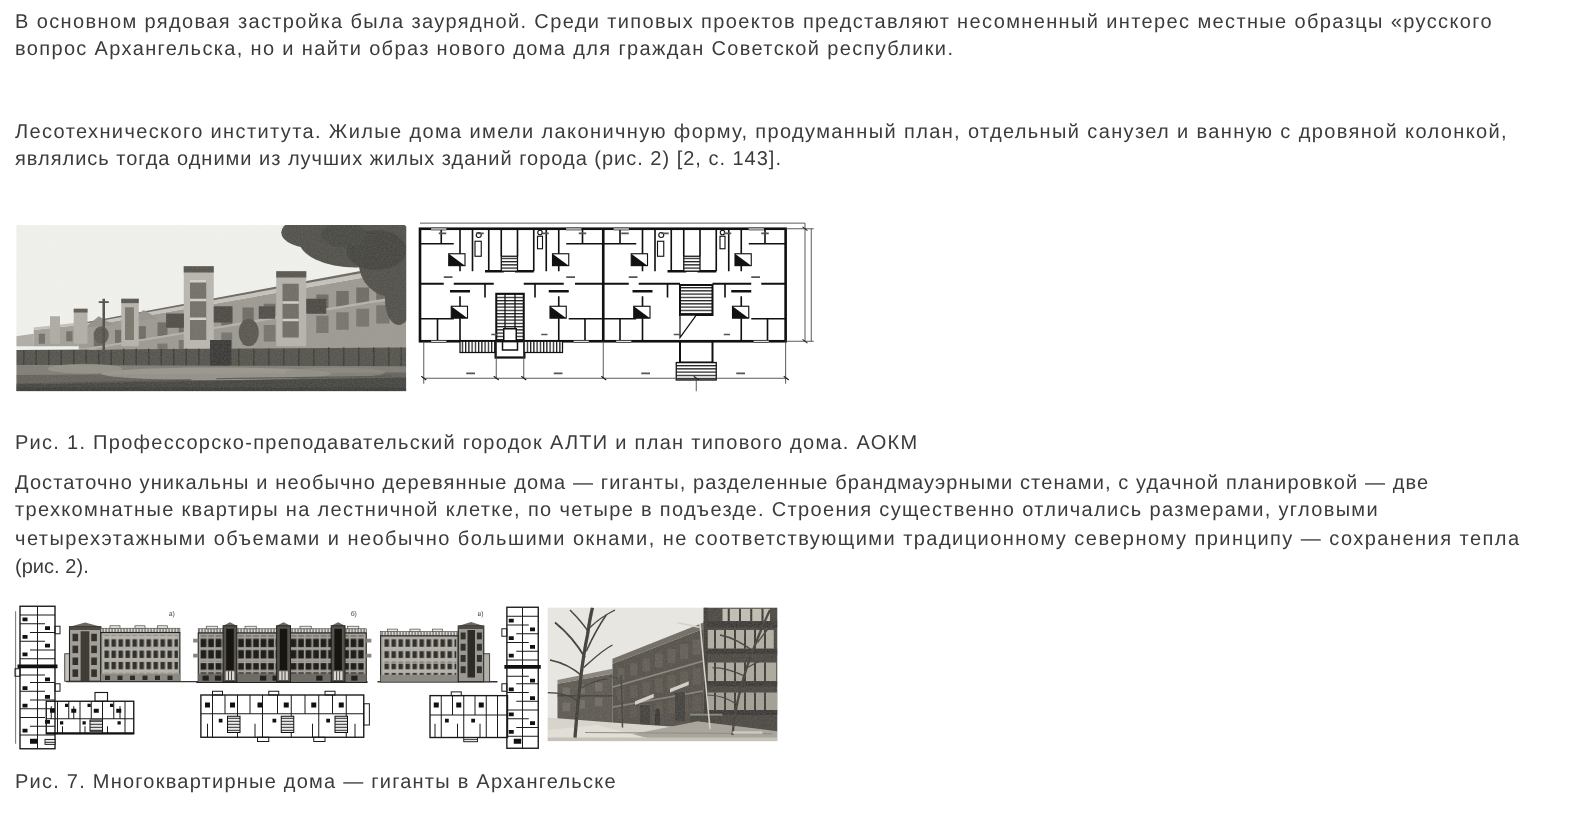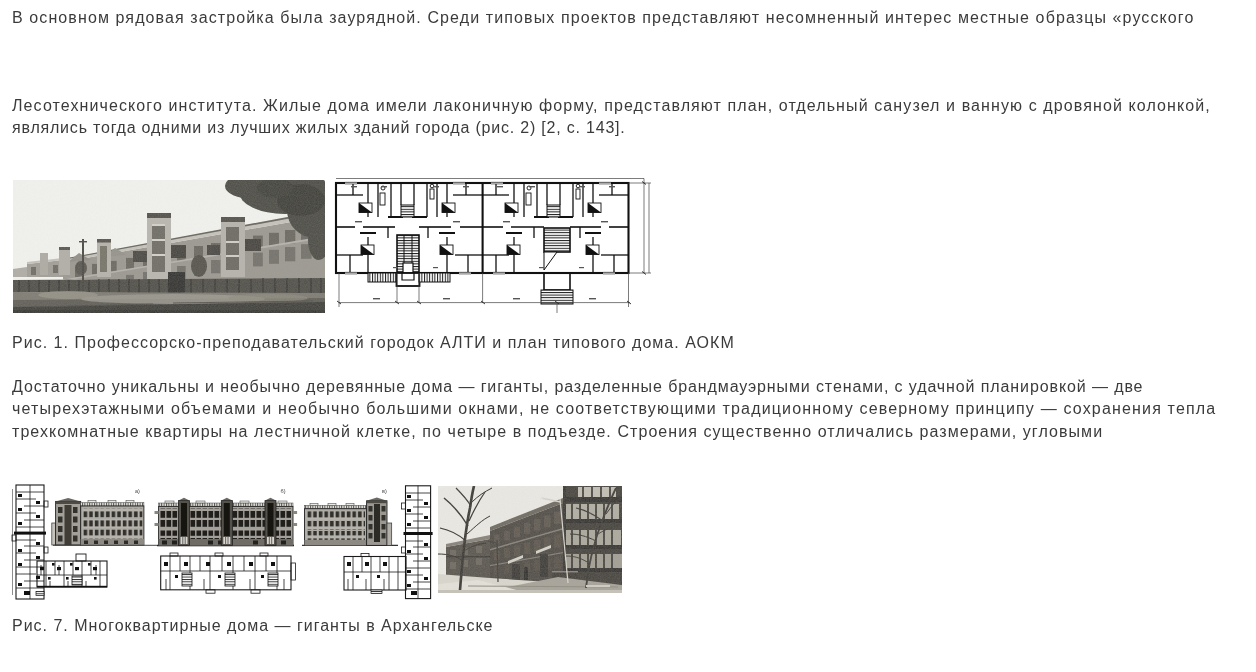--- a/index.html
+++ b/index.html
@@ -7,35 +7,37 @@
      font-family:"Liberation Sans",sans-serif;}
 .t{position:absolute;left:12px;font-size:16px;line-height:22.3px;color:#3b3b3b;white-space:nowrap;}
 .t span{display:block;}
 svg{position:absolute;display:block;}
 </style>
 </head>
 <body>
 
 <div class="t" style="top:6.5px">
 <span id="l1" style="letter-spacing:1.102px">В основном рядовая застройка была заурядной. Среди типовых проектов представляют несомненный интерес местные образцы «русского</span>
+<span id="l3" style="letter-spacing:1.082px">вопрос Архангельска, но и найти образ нового дома для граждан Советской республики.</span>
 </div>
 
 <div class="t" style="top:95px">
-<span id="l5" style="letter-spacing:1.101px">Лесотехнического института. Жилые дома имели лаконичную форму, представляют план, отдельный санузел и ванную с дровяной колонкой,</span>
+<span id="l5" style="letter-spacing:1.101px">Лесотехнического института. Жилые дома имели лаконичную форму, продуманный план, отдельный санузел и ванную с дровяной колонкой,</span>
 <span id="l6" style="letter-spacing:0.794px">являлись тогда одними из лучших жилых зданий города (рис. 2) [2, с. 143].</span>
 </div>
 
-<div class="t" style="top:332px">
+<div class="t" style="top:344px">
 <span id="l7" style="letter-spacing:1.023px">Рис. 1. Профессорско-преподавательский городок АЛТИ и план типового дома. АОКМ</span>
 </div>
 
 <div class="t" style="top:376px">
 <span id="l8" style="letter-spacing:0.892px">Достаточно уникальны и необычно деревянные дома — гиганты, разделенные брандмауэрными стенами, с удачной планировкой — две</span>
+<span id="l9" style="letter-spacing:1.068px">трехкомнатные квартиры на лестничной клетке, по четыре в подъезде. Строения существенно отличались размерами, угловыми</span>
 <span id="l10" style="letter-spacing:1.170px">четырехэтажными объемами и необычно большими окнами, не соответствующими традиционному северному принципу — сохранения тепла</span>
-<span id="l9" style="letter-spacing:1.068px">трехкомнатные квартиры на лестничной клетке, по четыре в подъезде. Строения существенно отличались размерами, угловыми</span>
+<span id="l11" style="letter-spacing:0.03px">(рис. 2).</span>
 </div>
 
 <div class="t" style="top:614.5px">
 <span id="l12" style="letter-spacing:0.987px">Рис. 7. Многоквартирные дома — гиганты в Архангельске</span>
 </div>
 
 <svg id="photo1" style="left:13px;top:180px" width="312" height="133" viewBox="0 0 312 133">
 <defs>
 <filter id="nz1" x="0" y="0" width="100%" height="100%">
   <feTurbulence type="fractalNoise" baseFrequency="0.9" numOctaves="2" result="n"></feTurbulence>

